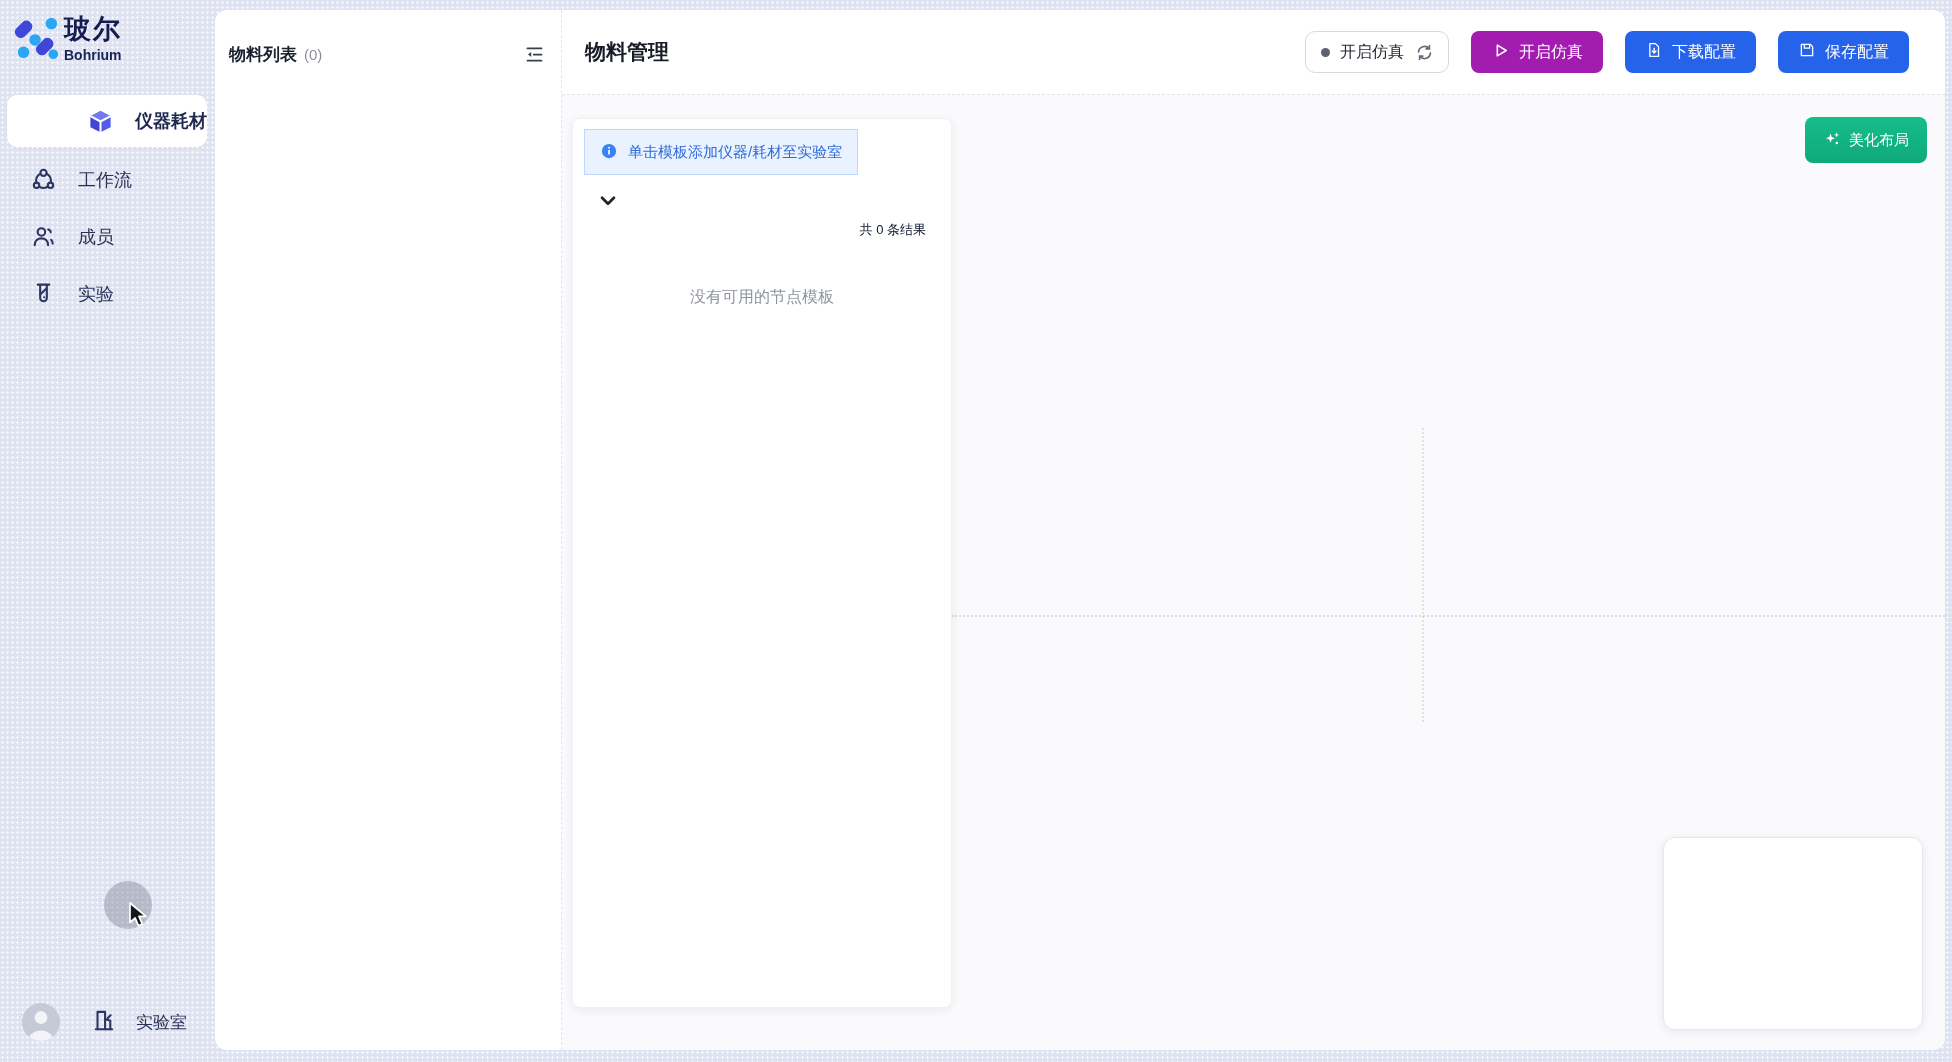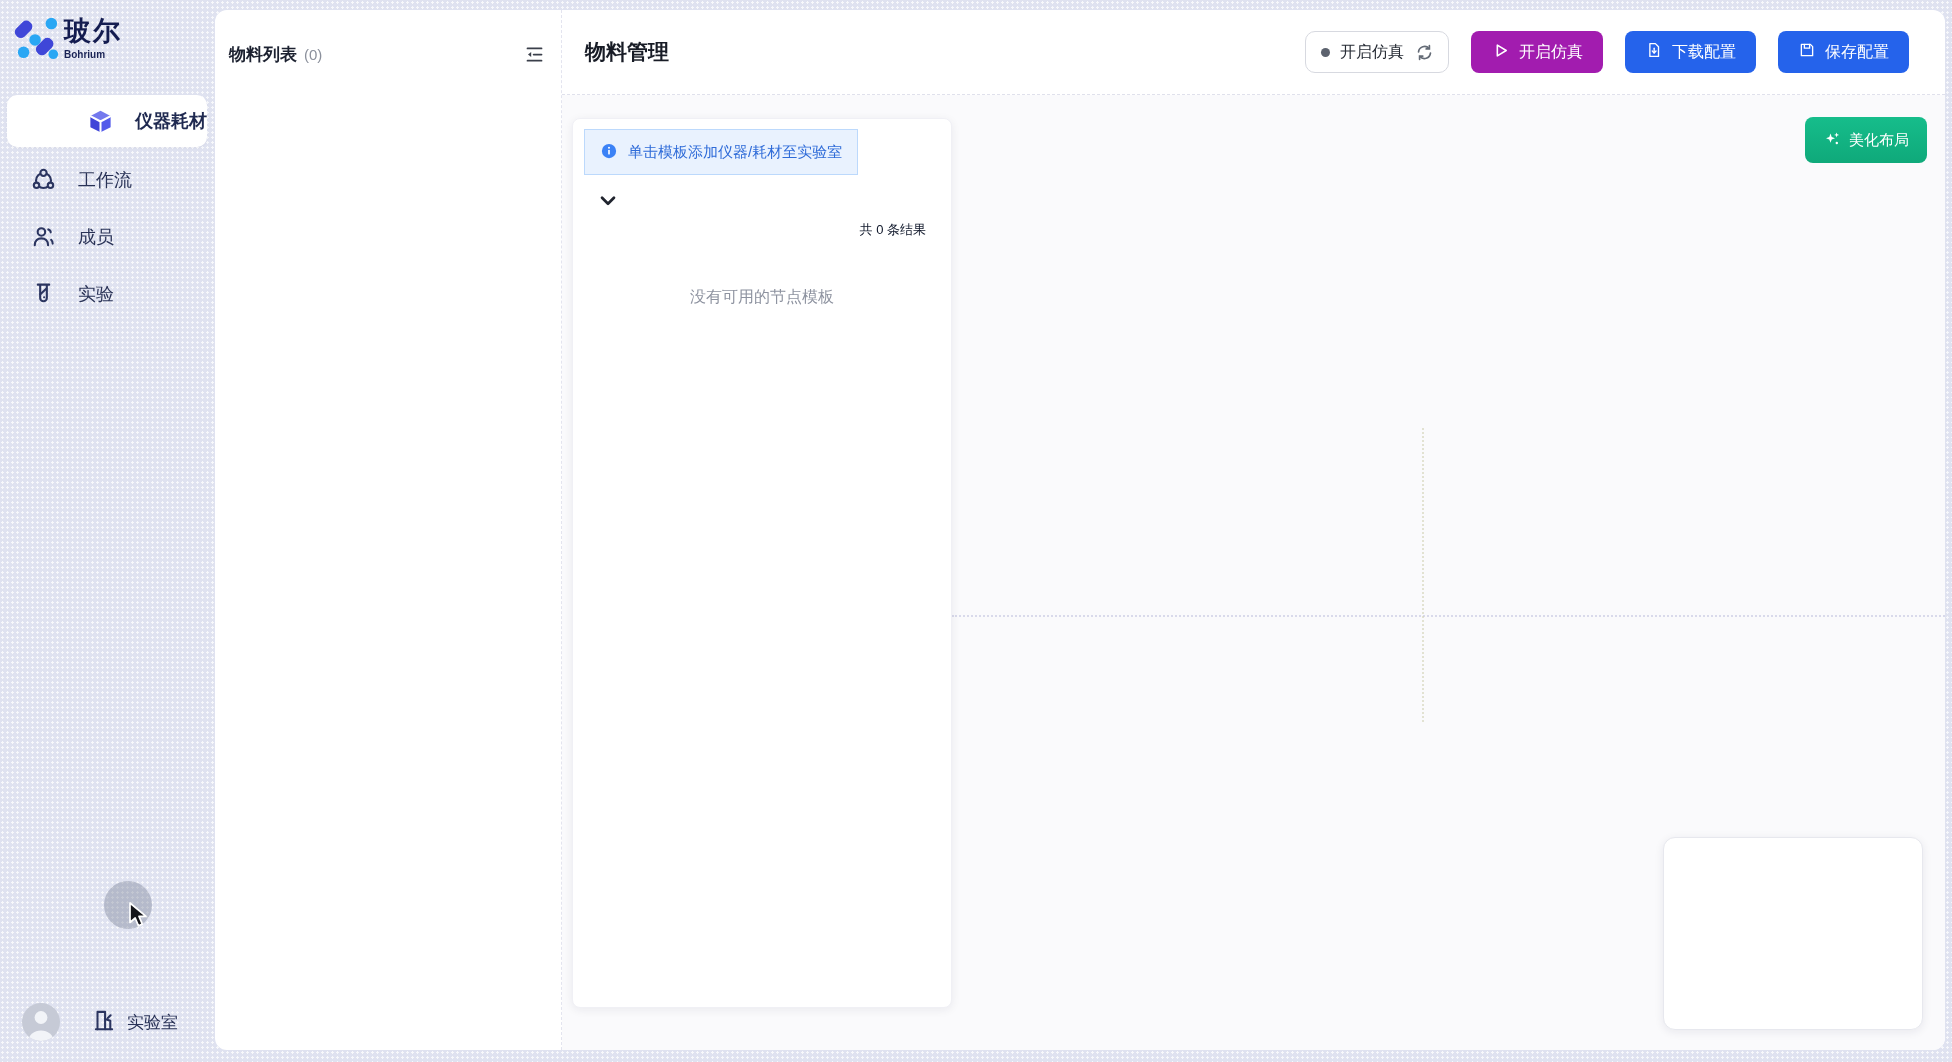--- a/index.html
+++ b/index.html
@@ -13,21 +13,21 @@
     background-color:#dfe2f0;
     background-image:radial-gradient(rgba(255,255,255,.75) 1px, transparent 1.3px);
     background-size:5px 5px;
   }
 
   
   .sidebar { position:absolute; left:0; top:0; width:215px; height:1062px; }
   .logo-row { display:flex; align-items:center; gap:4px; padding:14px 0 0 14px; }
   .brand-text { display:flex; flex-direction:column; line-height:1; }
   .brand-zh { font-size:27px; font-weight:bold; color:#141c50; letter-spacing:2px; }
-  .brand-en { font-size:10px; font-weight:bold; color:#1a2355; margin-top:5px; }
+  .brand-en { font-size:14px; font-weight:bold; color:#1a2355; margin-top:5px; }
 
   .menu { margin-top:31px; }
   .menu-item {
     display:flex; align-items:center; gap:21px;
     height:57px; padding-left:30px;
     font-size:18px; color:#2a3357; cursor:pointer;
   }
   .menu-item.active {
     margin:0 8px 4px 7px; padding-left:21px; height:52px;
     background:#ffffff; border-radius:10px;
@@ -38,21 +38,21 @@
   .menu-item .mi-icon { width:27px; height:27px; flex:0 0 27px; display:flex; align-items:center; justify-content:center; }
 
   .sidebar-footer {
     position:absolute; left:0; bottom:12px; width:215px; height:56px;
     display:flex; align-items:center;
   }
   .avatar {
     width:38px; height:38px; border-radius:50%; margin-left:22px;
     background:#c6cad6; overflow:hidden; position:relative;
   }
-  .lab-entry { display:flex; align-items:center; gap:10px; margin-left:31px; cursor:pointer; }
+  .lab-entry { display:flex; align-items:center; gap:19px; margin-left:31px; cursor:pointer; }
   .lab-label { font-size:17px; color:#2a3357; }
 
   .click-ripple {
     position:absolute; left:104px; top:881px; width:48px; height:48px;
     border-radius:50%; background:rgba(124,131,152,.42);
   }
   .cursor { position:absolute; left:127px; top:901px; }
 
   
   .container {

